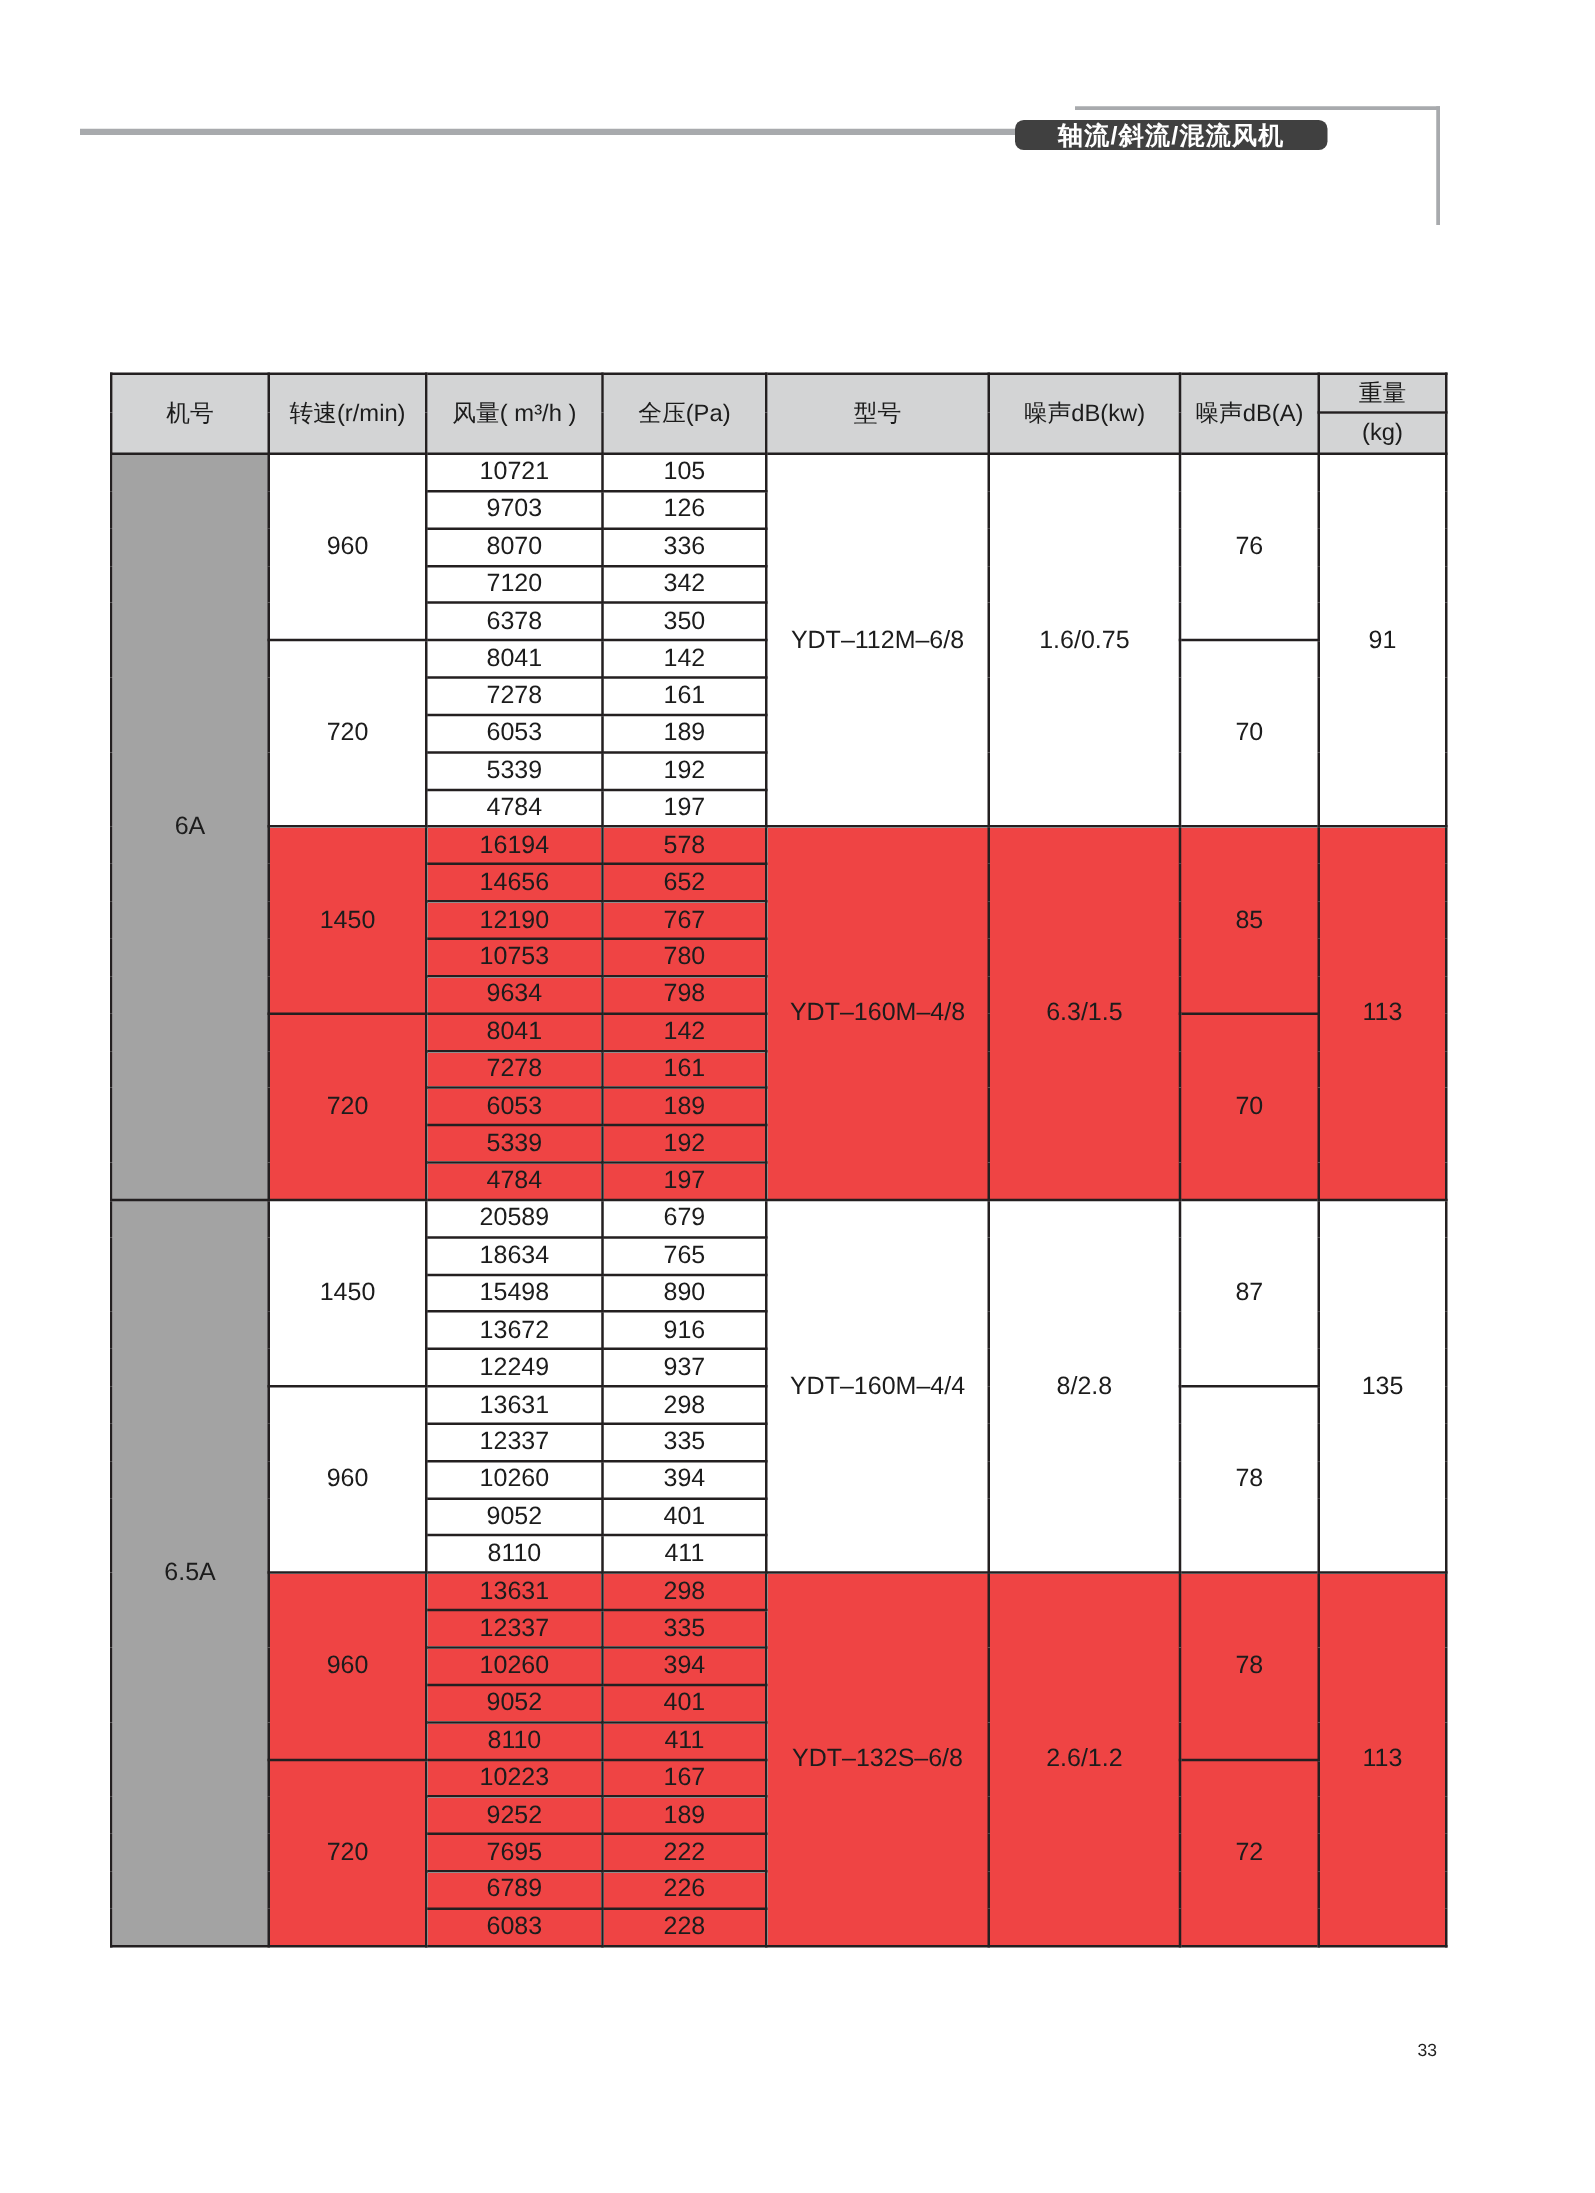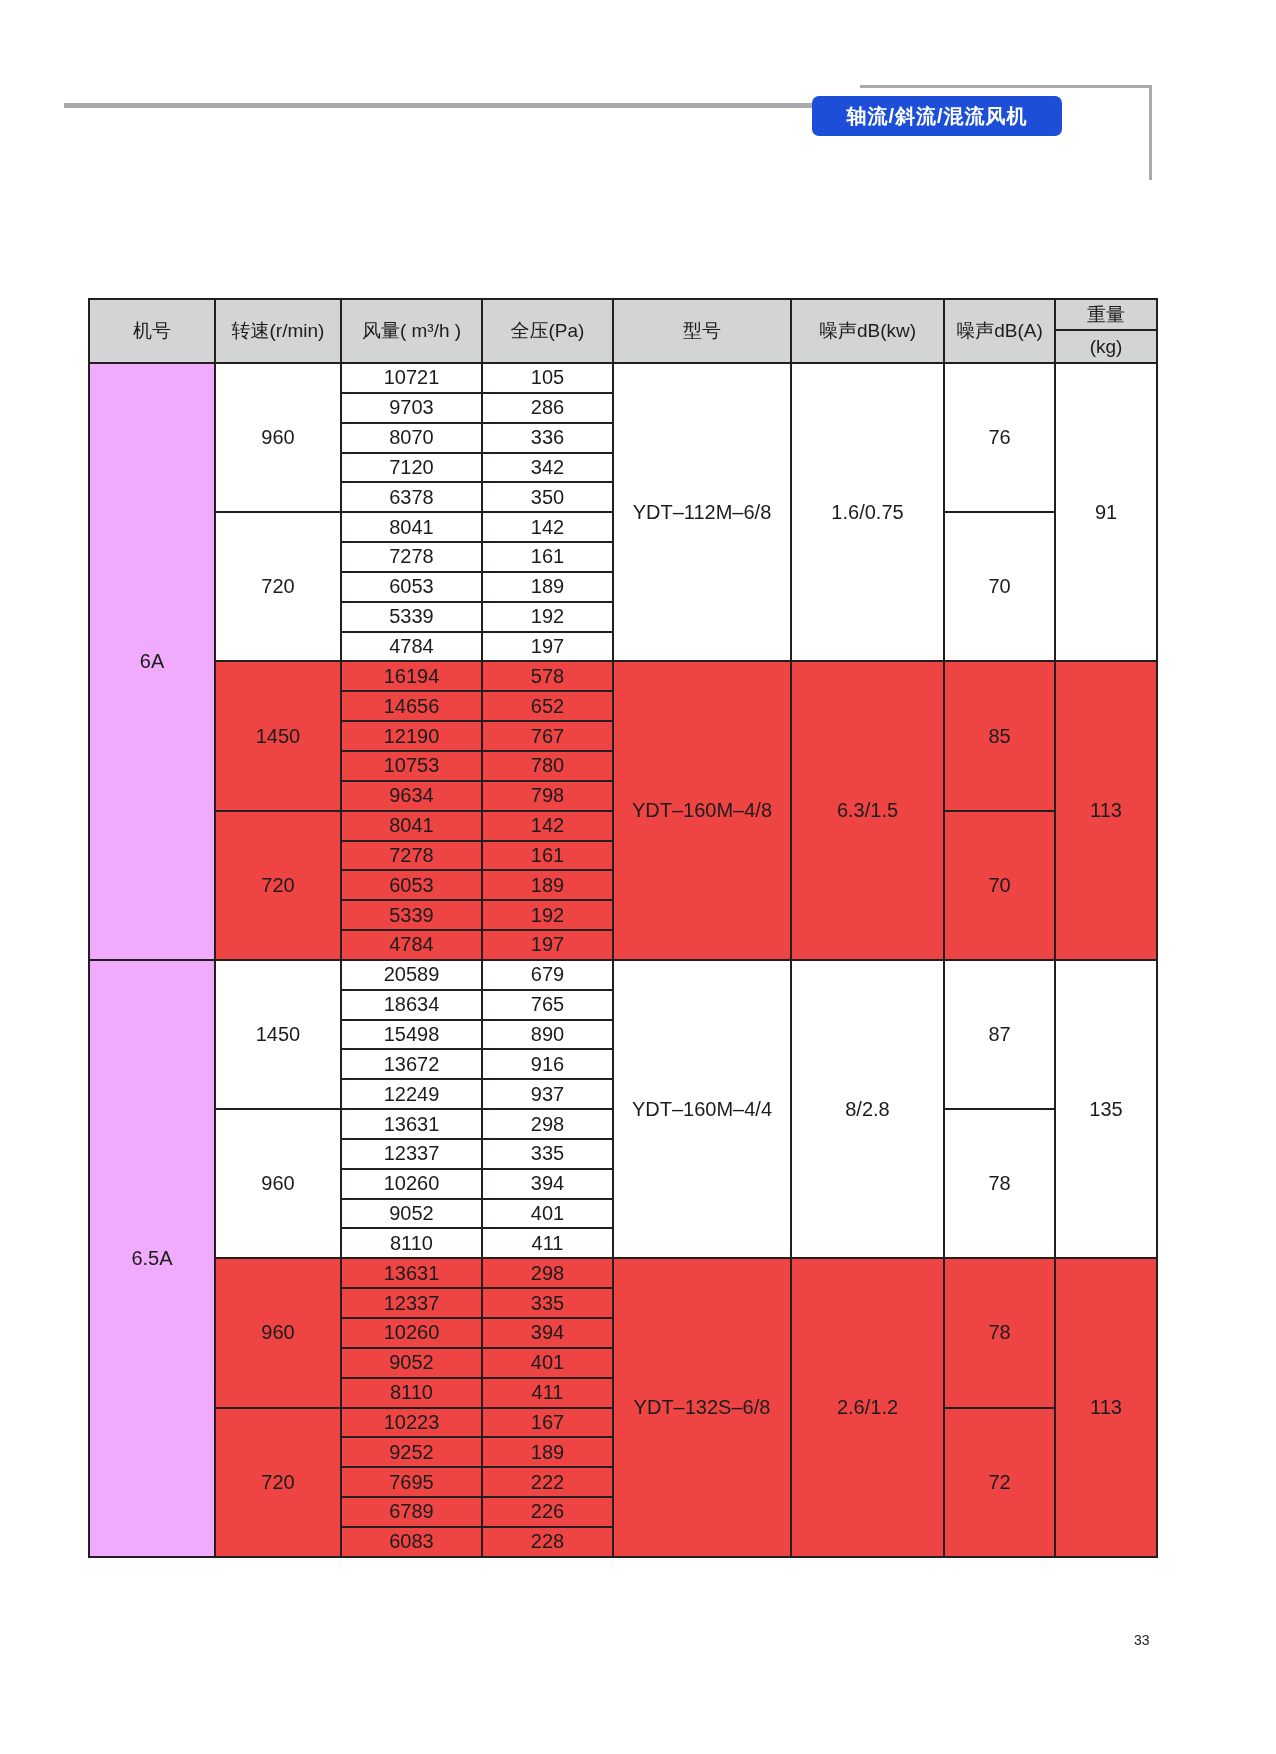--- a/index.html
+++ b/index.html
@@ -6,22 +6,22 @@
   body{
     width:1276px;height:1754px;background:#ffffff;position:relative;
     font-family:"Liberation Sans","DejaVu Sans",sans-serif;color:#1c1c1c;
   }
   .page{position:absolute;inset:0;}
   
   .thick-line{position:absolute;left:64px;top:103px;width:748px;height:5px;background:#a8aaad;}
   .thin-h{position:absolute;left:860px;top:85px;width:292px;height:3px;background:#a8aaad;}
   .thin-v{position:absolute;left:1149px;top:85px;width:3px;height:95px;background:#a8aaad;}
   .badge{
-    position:absolute;left:812px;top:96px;width:250px;height:40px;border-radius:7px;
-    background:#1d4ed8;color:#ffffff;font-size:20px;font-weight:bold;letter-spacing:1px;
+    position:absolute;left:812px;top:96px;width:250px;height:24px;border-radius:7px;
+    background:#404040;color:#ffffff;font-size:20px;font-weight:bold;letter-spacing:1px;
     display:flex;align-items:center;justify-content:center;
   }
   .title{
     position:absolute;left:78px;top:248px;margin:0;
     font-size:24px;font-weight:bold;color:#111;letter-spacing:0.5px;white-space:nowrap;
   }
   
   table.perf{
     position:absolute;left:88px;top:298px;width:1068px;
     border-collapse:collapse;table-layout:fixed;
@@ -30,21 +30,21 @@
   .perf th,.perf td{
     border:2px solid #231f20;text-align:center;vertical-align:middle;
     padding:0;font-weight:normal;overflow:hidden;white-space:nowrap;
   }
   .perf thead th{background:#d3d4d5;font-size:19px;}
   .perf thead tr:first-child{height:31px;}
   .perf thead tr:last-child{height:33px;}
   .perf tbody tr{height:29.85px;}
   .perf tbody td{font-size:20px;background:#ffffff;}
   .perf tbody tr.gray td{background:#ef4444;}
-  .perf tbody td.machine{background:#f0abfc;}
+  .perf tbody td.machine{background:#a3a3a3;}
   .pageno{position:absolute;left:1134px;top:1632px;font-size:14px;color:#222;}
 </style>
 </head>
 <body>
 
 <div class="page">
 
   <div class="thick-line"></div>
   <div class="thin-h"></div>
   <div class="thin-v"></div>
@@ -83,21 +83,21 @@
           <td rowspan="5">960</td>
           <td>10721</td>
           <td>105</td>
           <td rowspan="10">YDT–112M–6/8</td>
           <td rowspan="10">1.6/0.75</td>
           <td rowspan="5">76</td>
           <td rowspan="10">91</td>
         </tr>
         <tr>
           <td>9703</td>
-          <td>286</td>
+          <td>126</td>
         </tr>
         <tr>
           <td>8070</td>
           <td>336</td>
         </tr>
         <tr>
           <td>7120</td>
           <td>342</td>
         </tr>
         <tr>

